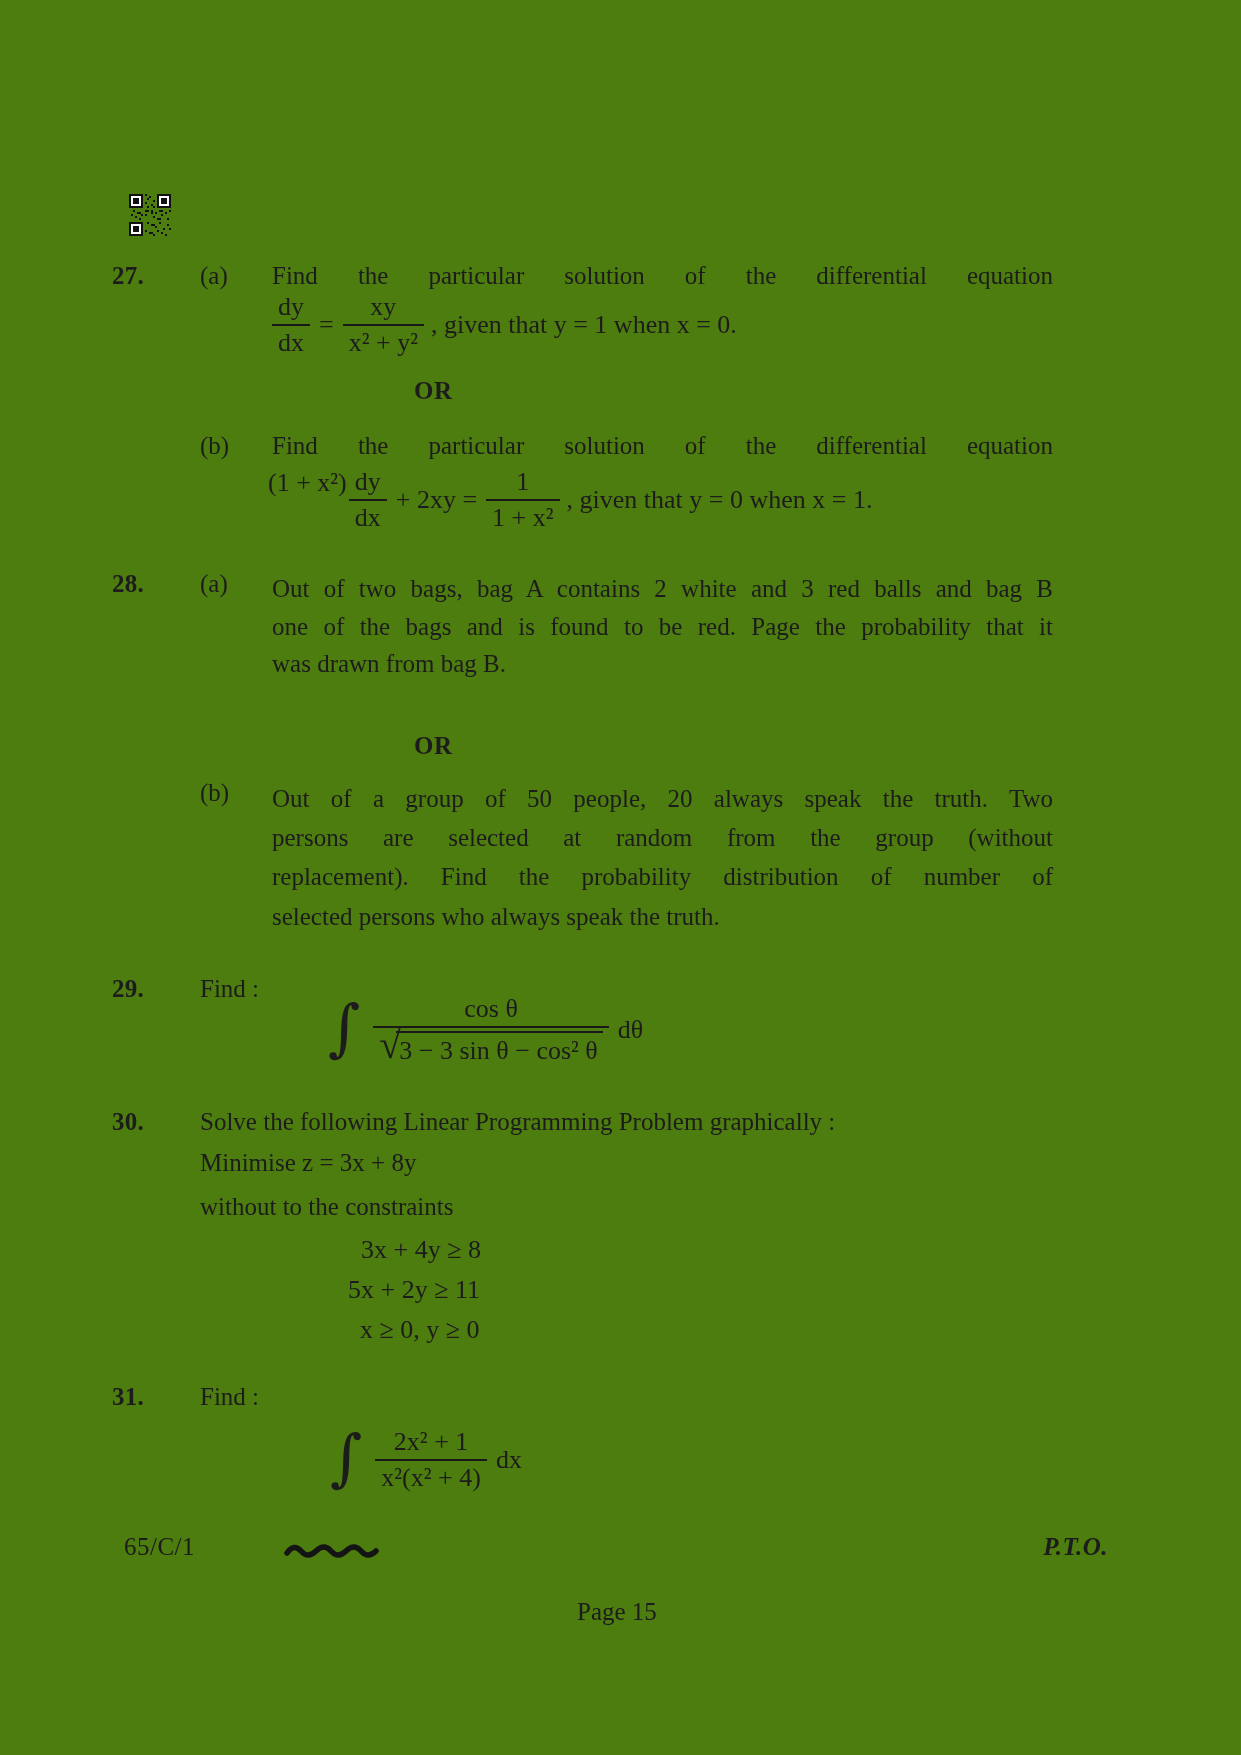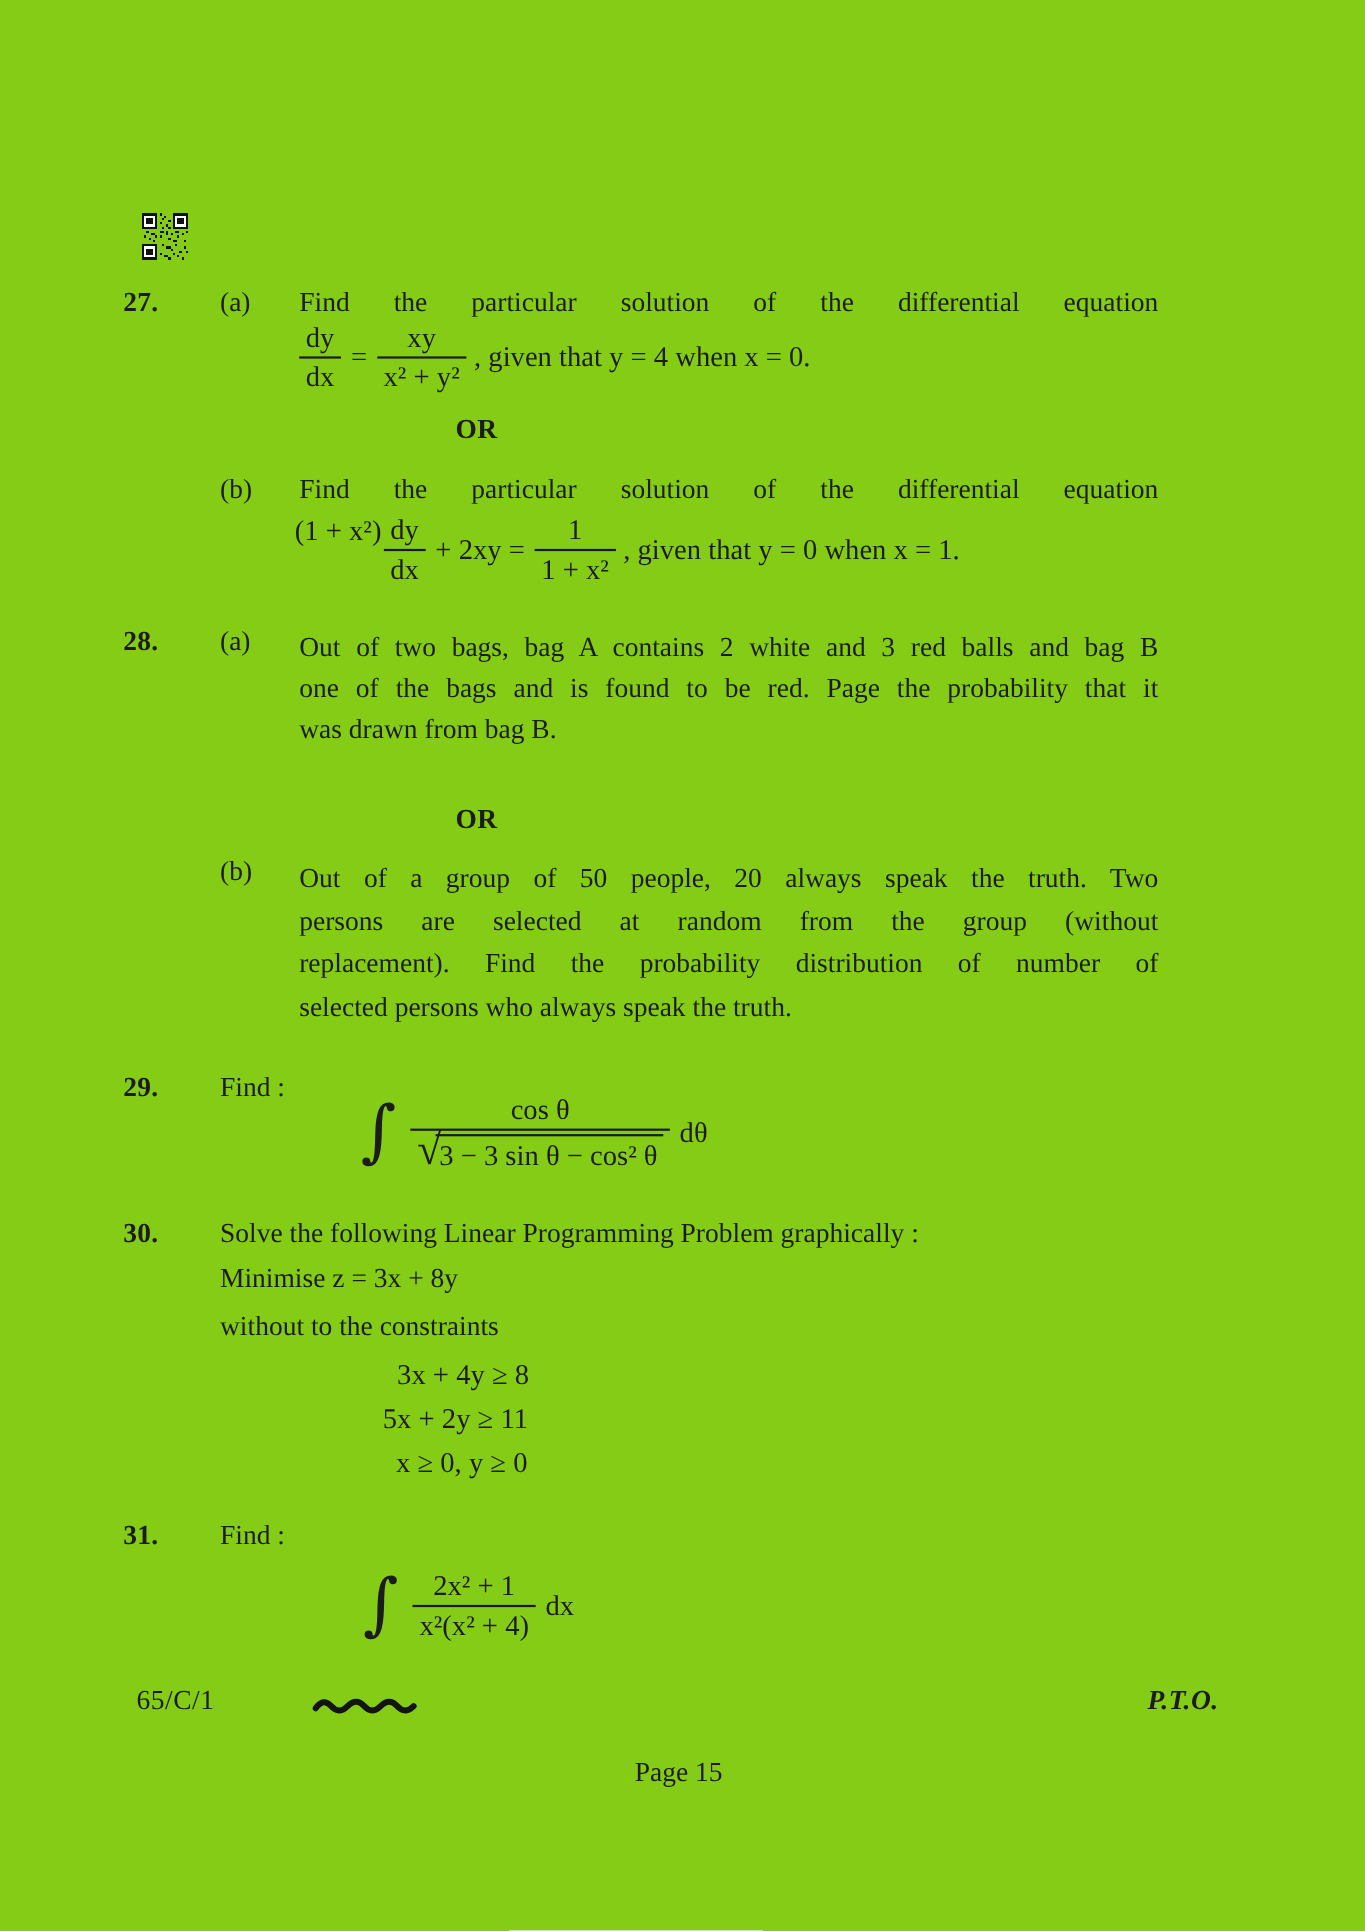--- a/index.html
+++ b/index.html
@@ -1,17 +1,17 @@
 <!DOCTYPE html>
 <html><head>
 <meta charset="utf-8">
 <style>
   html,body { margin:0; padding:0; background:#ffffff; }
   .page {
-    position:relative; width:1241px; height:1755px; background:#84cc16;
+    position:relative; width:1241px; height:1755px; background:#4d7c0f;
     font-family:"Liberation Serif", serif; color:#1c1c1c; font-size:25px;
     overflow:hidden;
   }
   .abs { position:absolute; }
   .qnum { font-weight:bold; letter-spacing:0.3px; }
   .plabel { }
   .para { }
   .jl { text-align:justify; text-align-last:justify; }
   .jl-end { text-align-last:left; }
   .orsep { font-weight:bold; letter-spacing:0.5px; }
@@ -95,21 +95,21 @@
       <span class="fnum">dy</span>
       <span class="fbar"></span>
       <span class="fden">dx</span>
     </span>
     <span>=</span>
     <span class="frac">
       <span class="fnum">xy</span>
       <span class="fbar"></span>
       <span class="fden">x² + y²</span>
     </span>
-    <span class="eqtail">, given that y = 4 when x = 0.</span>
+    <span class="eqtail">, given that y = 1 when x = 0.</span>
   </div>
 
   <span class="abs orsep" style="left:414px;top:377px">OR</span>
 
   <span class="abs plabel" style="left:200px;top:432px">(b)</span>
   <div class="abs jl" style="left:272px;top:432px;width:781px">Find the particular solution of the differential equation</div>
 
   <div class="eqrow" style="left:268px;top:468px">
     <span class="tight">
       <span>(1 + x²)</span>

